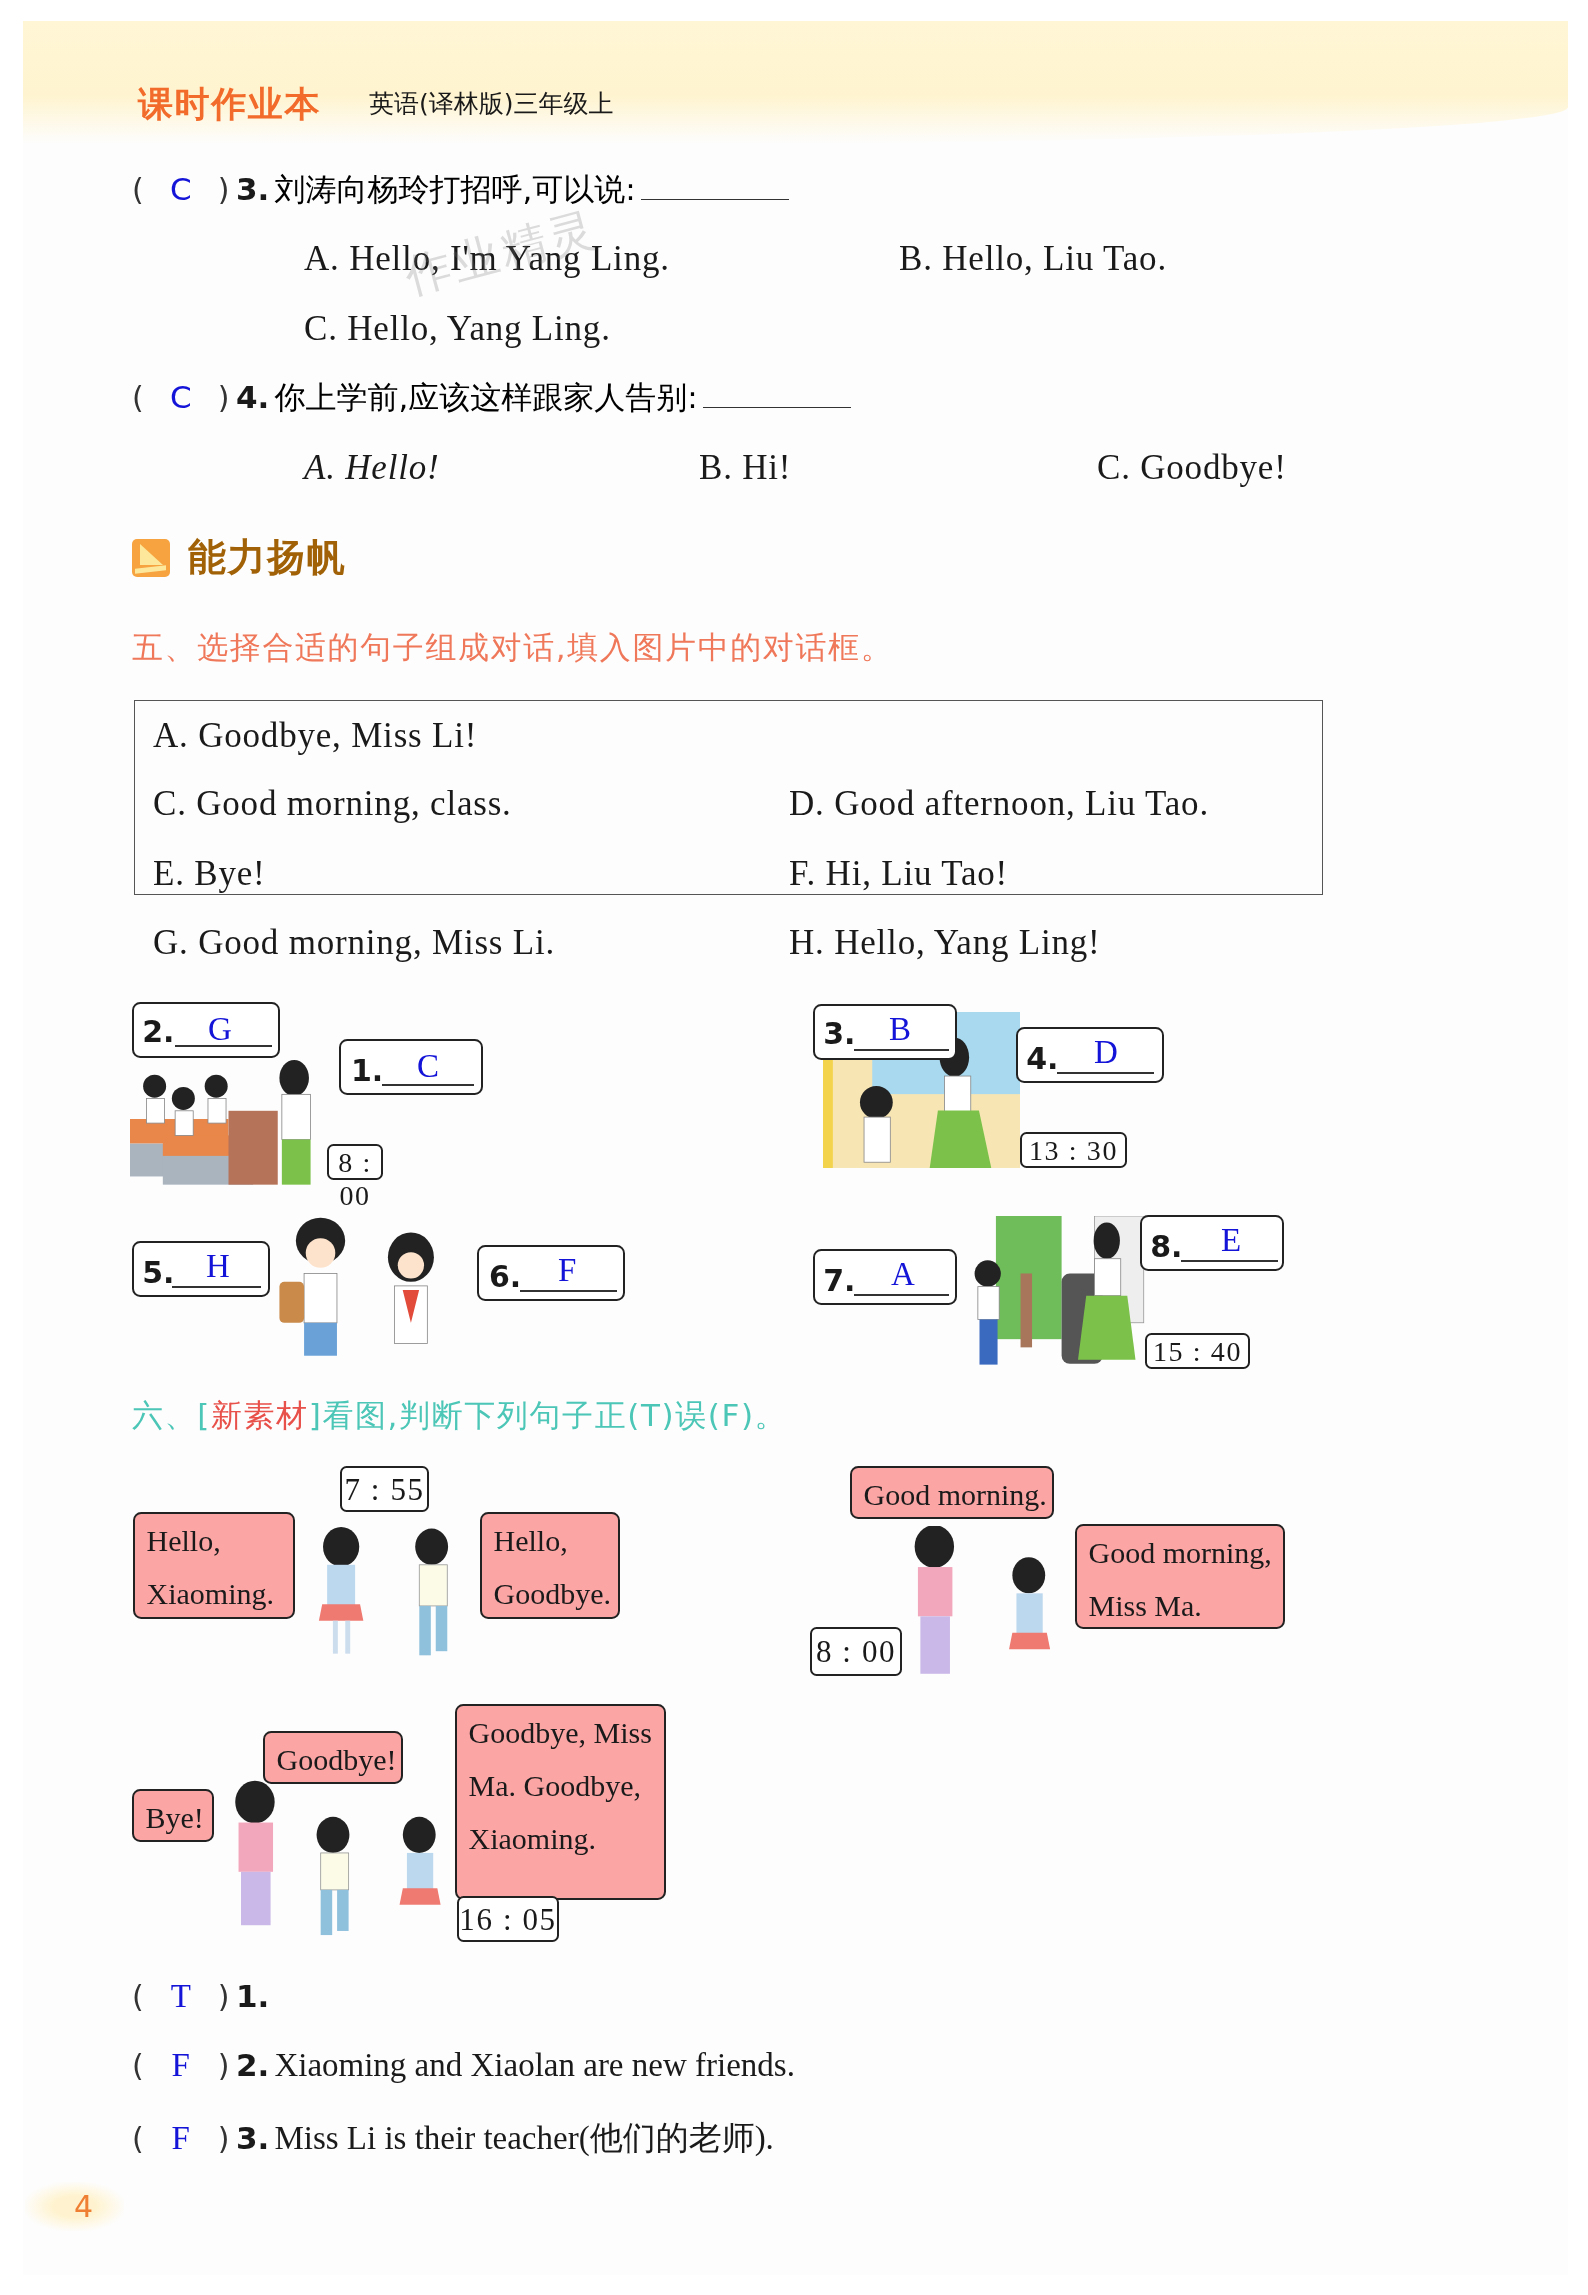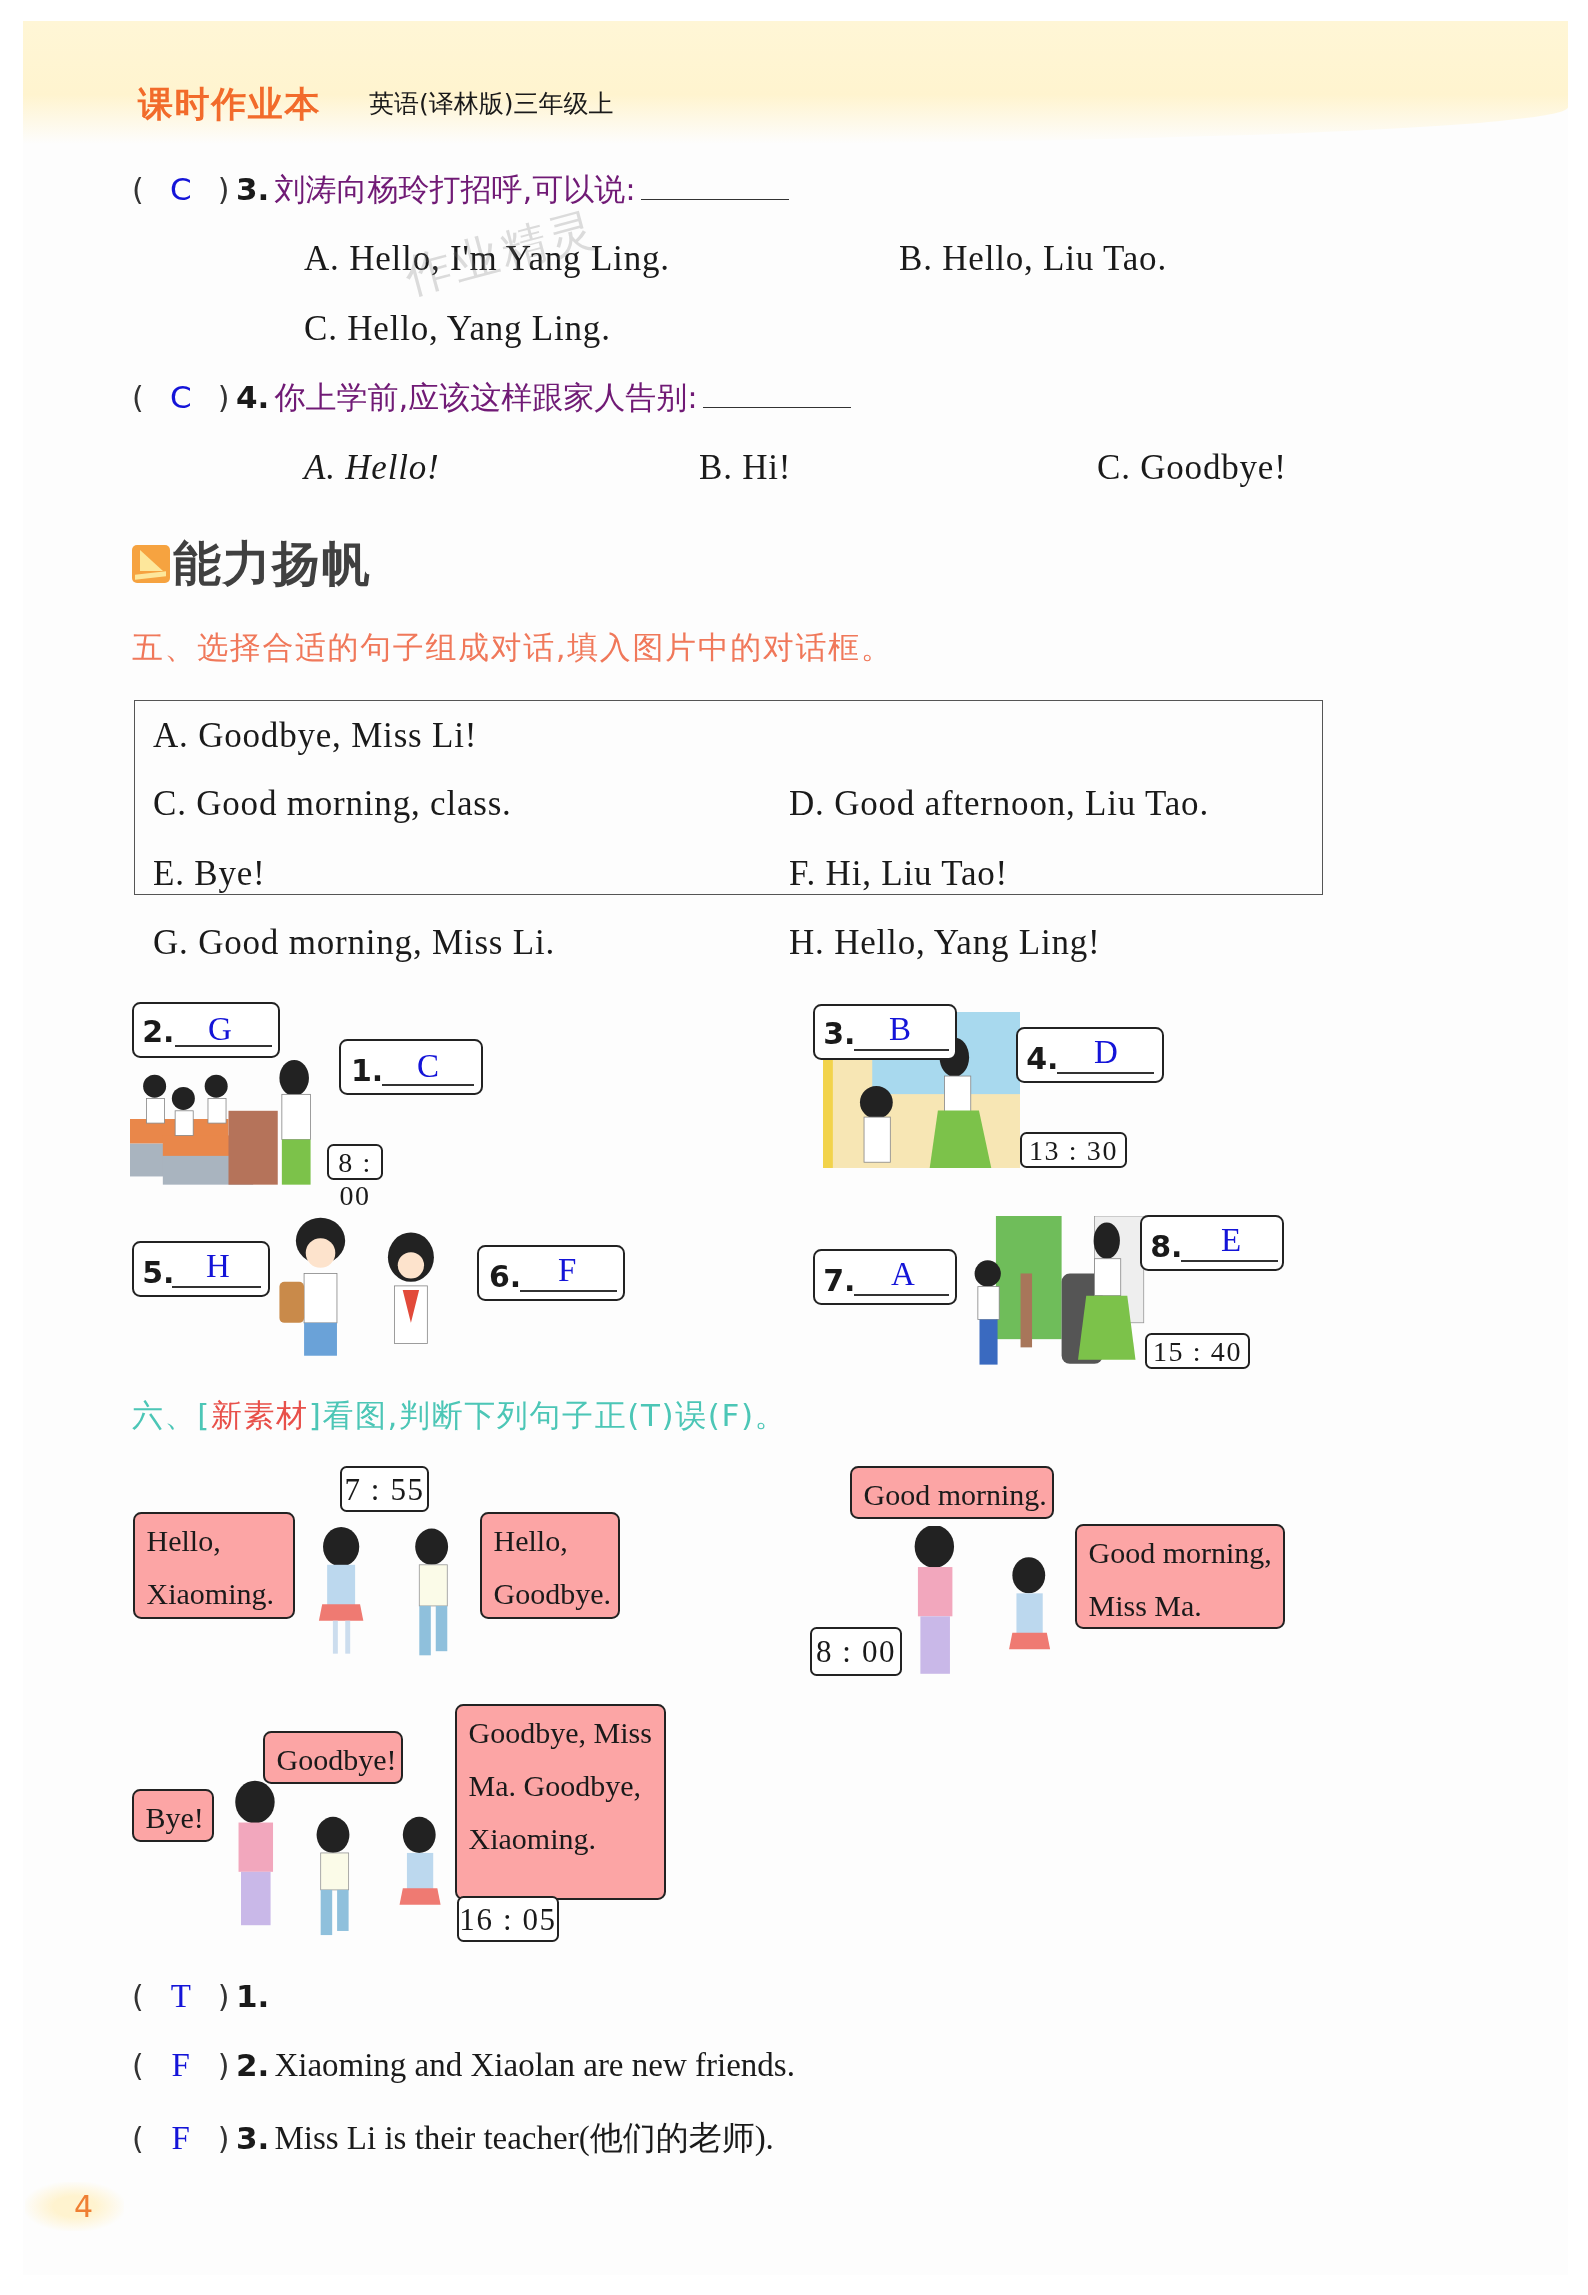--- a/index.html
+++ b/index.html
@@ -18,29 +18,29 @@
   }
   .brand { position: absolute; left: 138px; top: 81px; font-family: "DejaVu Sans", sans-serif;
     font-weight: bold; font-size: 35px; color: #f26b2b; letter-spacing: 1.6px; }
   .subtitle { position: absolute; left: 369px; top: 87px; font-family: "DejaVu Sans", sans-serif;
     font-size: 25px; color: #1a1a1a; }
   .q-row { position: absolute; left: 132px; font-size: 33px; white-space: nowrap; display: flex; align-items: baseline; }
   .paren { font-family: "DejaVu Sans", sans-serif; font-size: 30px; color: #333; }
   .answer { color: #1414d8; font-family: "DejaVu Sans", sans-serif; font-size: 31px; display: inline-block; width: 74px; text-align: center; }
   .answer-serif { color: #1414d8; font-family: "Liberation Serif", serif; font-size: 33px; display:inline-block; width: 74px; text-align:center; }
   .qnum { font-family: "DejaVu Sans", sans-serif; font-weight: bold; font-size: 31px; margin-left: 6.6px; margin-right: 5px; }
-  .qtext-cn { font-family: "DejaVu Sans", sans-serif; font-size: 31px; color: #701a75; }
+  .qtext-cn { font-family: "DejaVu Sans", sans-serif; font-size: 31px; color: #000000; }
   .blank { display: inline-block; width: 148px; border-bottom: 1.6px solid #333; height: 28px; margin-left: 5px; }
   .opt { position: absolute; font-size: 35px; white-space: nowrap; letter-spacing: 0.8px; }
   .section-head { position: absolute; left: 132px; top: 532px; display: flex; align-items: center; }
   .sail-icon { width: 38px; height: 38px; border-radius: 5px; background: #f6a340; position: relative; overflow: hidden; }
   .sail-icon:before { content: ""; position: absolute; left: 8.2px; top: 5px; width: 0; height: 0;
     border-left: 23px solid #fde79b; border-top: 21.4px solid transparent; }
   .sail-icon:after { content: ""; position: absolute; left: 3.3px; top: 28px; width: 31px; height: 5px; background: #fde79b; transform: skewY(-6deg); }
-  .section-title { font-family: "DejaVu Sans", sans-serif; font-weight: bold; font-size: 48px; color: #404040; margin-left: 3px; letter-spacing: 1.6px; }
+  .section-title { font-family: "DejaVu Sans", sans-serif; font-weight: bold; font-size: 38px; color: #a16207; margin-left: 18px; letter-spacing: 1.6px; }
   .instr { position: absolute; left: 132px; font-family: "DejaVu Sans", sans-serif; font-size: 31px; white-space: nowrap; letter-spacing: 1.6px; }
   .instr-orange { color: #f0785a; top: 627px; }
   .instr-teal { color: #4cc6b6; top: 1395px; }
   .instr-teal .tag { color: #e8504a; }
   .choices-box { position: absolute; left: 134px; top: 700px; width: 1189px; height: 195px; border: 1.6px solid #555; }
   .choice { position: absolute; font-size: 35px; white-space: nowrap; letter-spacing: 0.8px; }
   .bubble { position: absolute; background: #fff; border: 2.1px solid #222; border-radius: 8.2px; }
   .bubble .lbl { position: absolute; font-family: "DejaVu Sans", sans-serif; font-weight: bold; font-size: 30px; }
   .bubble .ans { position: absolute; color: #1414d8; font-size: 33px; font-family: "Liberation Serif", serif; }
   .bubble .line { position: absolute; height: 1.6px; background: #333; }

